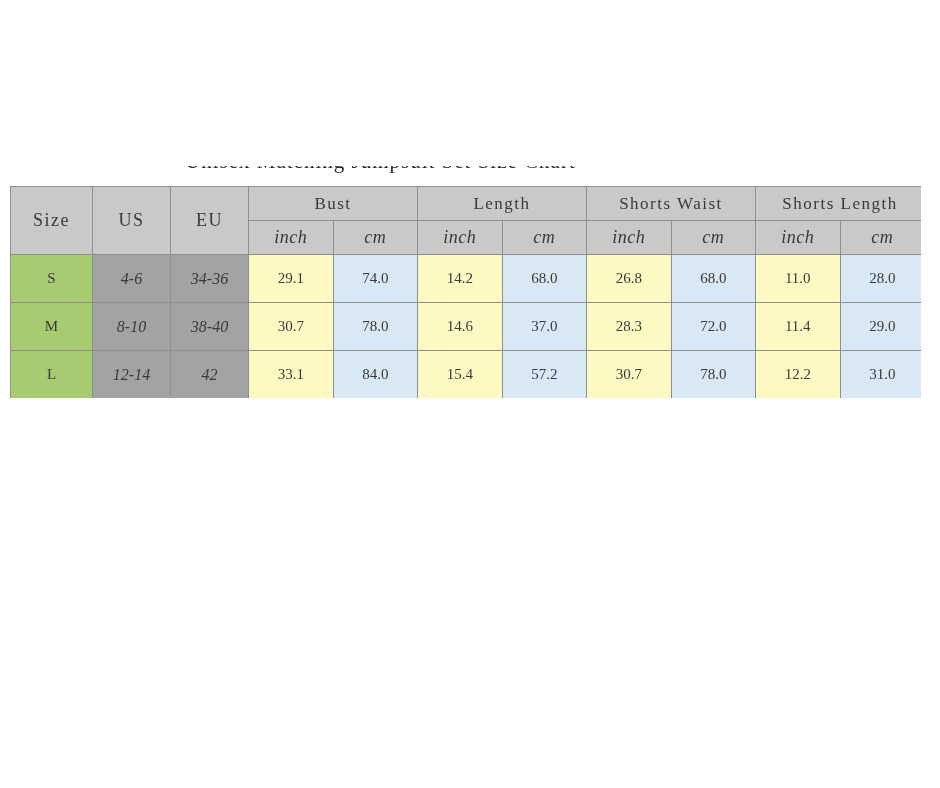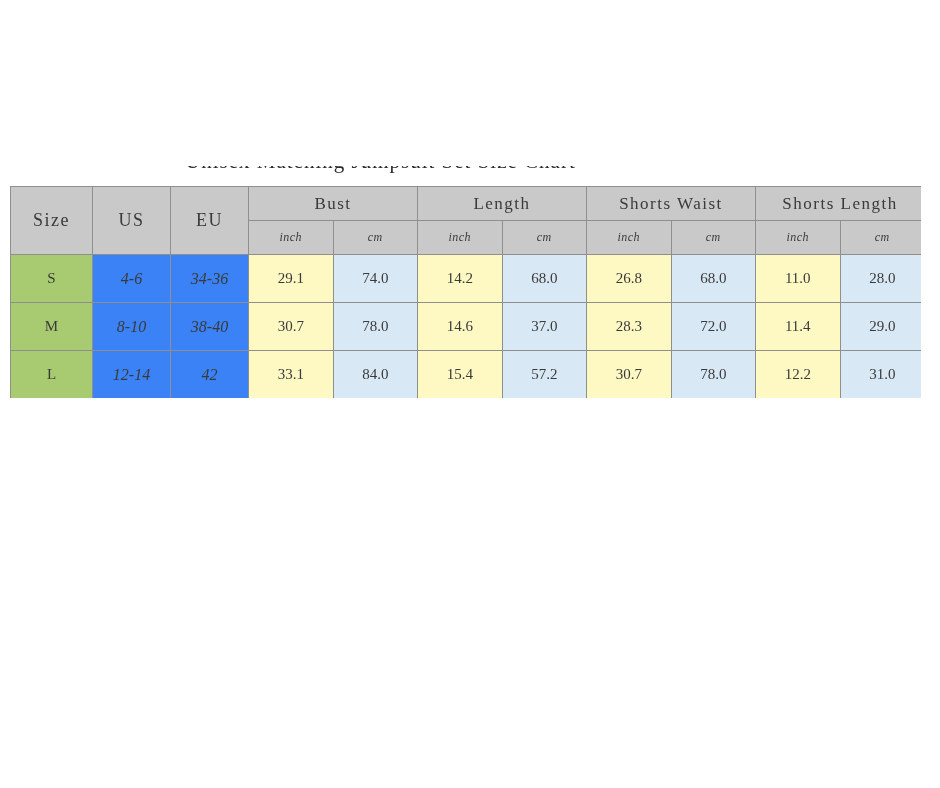--- a/index.html
+++ b/index.html
@@ -69,35 +69,35 @@
     height: 33px;
   }
   th.stack {
     height: 66px;
     font-size: 18px;
     letter-spacing: 1.5px;
   }
   th.sub {
     height: 33px;
     font-style: italic;
-    font-size: 12px;
+    font-size: 18px;
     letter-spacing: 0.5px;
   }
 
   
   tbody tr { height: 47px; }
   tbody td { font-size: 15px; height: 47px; }
 
   td.c-size {
     background: #a8ca70;
     color: #44513a;
     font-size: 15px;
   }
   td.c-us, td.c-eu {
-    background: #3b82f6;
+    background: #a3a3a3;
     color: #2e3f55;
     font-style: italic;
     font-weight: bold;
     font-size: 16px;
   }
   td.c-inch { background: #fef9c3; }
   td.c-cm   { background: #d8e8f4; margin-left: 44px; }
 
   
   col.w-size { width: 82px; }

